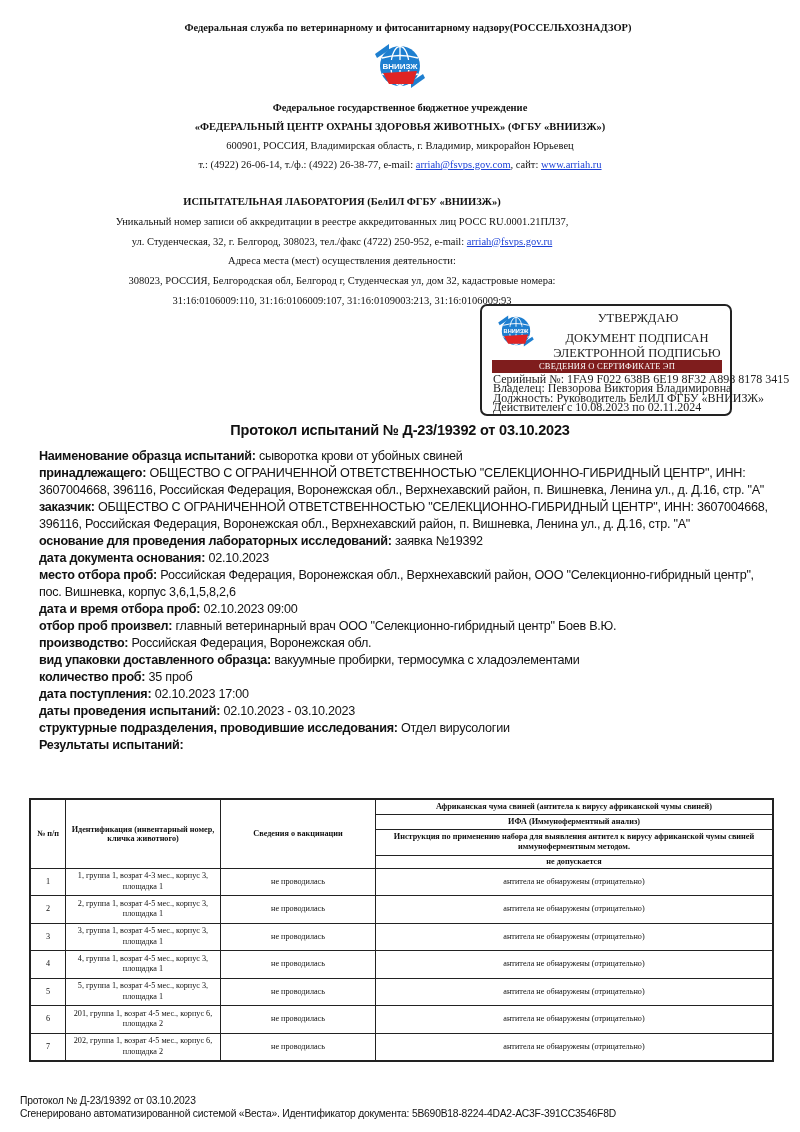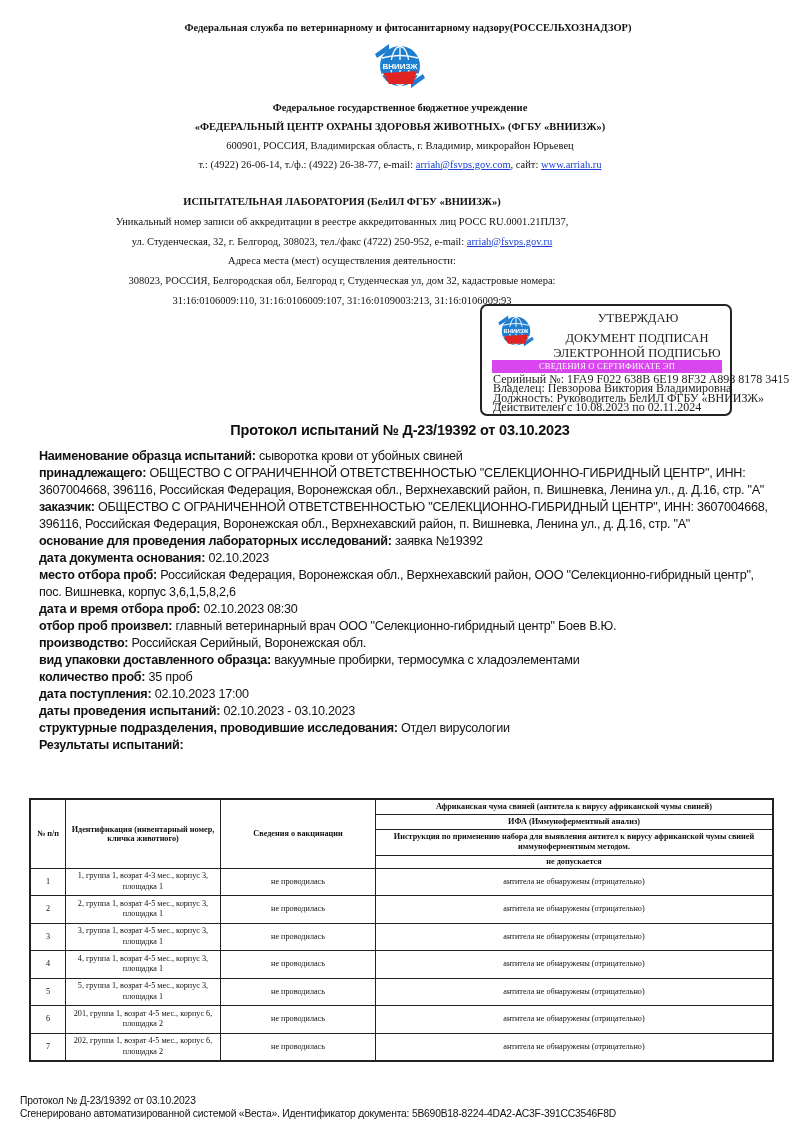--- a/index.html
+++ b/index.html
@@ -16,21 +16,21 @@
   .lab-block { position: absolute; top: 192px; left: 0; width: 684px; font-size: 10.5px; line-height: 19.8px; }
   .lab-block .b { font-weight: bold; }
 
   .stamp {
     position: absolute; left: 459px; top: 304px; width: 252px; height: 112px;
     border: 2px solid #222; border-radius: 7px; box-sizing: border-box; background: #fff; margin-left: 21px;
   }
   .stamp .slogo { position: absolute; left: 12px; top: 6px; width: 44px; height: 38px; }
   .stamp .approve { position: absolute; left: 66px; top: 5px; width: 180px; text-align: center; font-size: 12.5px; line-height: 15px; color: #222; }
   .stamp .signed { position: absolute; left: 62px; top: 22px; width: 186px; text-align: center; font-size: 12.5px; line-height: 15px; color: #222; }
-  .stamp .bar { position: absolute; left: 10px; top: 54px; width: 230px; height: 13px; background: #d946ef; color: #fff; font-size: 8.5px; text-align: center; line-height: 13px; letter-spacing: 0.2px; }
+  .stamp .bar { position: absolute; left: 10px; top: 54px; width: 230px; height: 13px; background: #7f1d1d; color: #fff; font-size: 8.5px; text-align: center; line-height: 13px; letter-spacing: 0.2px; }
   .stamp .info { position: absolute; left: 11px; top: 69px; width: 234px; font-size: 12px; line-height: 9.3px; color: #222; white-space: nowrap; }
 
   .title { position: absolute; top: 422px; left: 0; width: 800px; font-size: 14.5px; font-weight: bold; font-family: "Liberation Sans", sans-serif; letter-spacing: -0.2px; }
 
   .fields { position: absolute; top: 448px; left: 28px; width: 750px; font-size: 12.6px; line-height: 17px; font-family: "Liberation Sans", sans-serif; letter-spacing: -0.25px; }
   .fields .row { margin: 0; padding-left: 11px; }
   .fields .lbl { font-weight: bold; }
 
   table.res {
     position: absolute; left: 29px; top: 798px; width: 745px;
@@ -122,23 +122,23 @@
 
 <div class="title center">Протокол испытаний № Д-23/19392 от 03.10.2023</div>
 
 <div class="fields">
   <p class="row"><span class="lbl">Наименование образца испытаний:</span><span> сыворотка крови от убойных свиней</span></p>
   <p class="row"><span class="lbl">принадлежащего:</span><span> ОБЩЕСТВО С ОГРАНИЧЕННОЙ ОТВЕТСТВЕННОСТЬЮ "СЕЛЕКЦИОННО-ГИБРИДНЫЙ ЦЕНТР", ИНН: 3607004668, 396116, Российская Федерация, Воронежская обл., Верхнехавский район, п. Вишневка, Ленина ул., д. Д.16, стр. "А"</span></p>
   <p class="row"><span class="lbl">заказчик:</span><span> ОБЩЕСТВО С ОГРАНИЧЕННОЙ ОТВЕТСТВЕННОСТЬЮ "СЕЛЕКЦИОННО-ГИБРИДНЫЙ ЦЕНТР", ИНН: 3607004668, 396116, Российская Федерация, Воронежская обл., Верхнехавский район, п. Вишневка, Ленина ул., д. Д.16, стр. "А"</span></p>
   <p class="row"><span class="lbl">основание для проведения лабораторных исследований:</span><span> заявка №19392</span></p>
   <p class="row"><span class="lbl">дата документа основания:</span><span> 02.10.2023</span></p>
   <p class="row"><span class="lbl">место отбора проб:</span><span> Российская Федерация, Воронежская обл., Верхнехавский район, ООО "Селекционно-гибридный центр", пос. Вишневка, корпус 3,6,1,5,8,2,6</span></p>
-  <p class="row"><span class="lbl">дата и время отбора проб:</span><span> 02.10.2023 08:30</span></p>
+  <p class="row"><span class="lbl">дата и время отбора проб:</span><span> 02.10.2023 09:00</span></p>
   <p class="row"><span class="lbl">отбор проб произвел:</span><span> главный ветеринарный врач ООО "Селекционно-гибридный центр" Боев В.Ю.</span></p>
-  <p class="row"><span class="lbl">производство:</span><span> Российская Серийный, Воронежская обл.</span></p>
+  <p class="row"><span class="lbl">производство:</span><span> Российская Федерация, Воронежская обл.</span></p>
   <p class="row"><span class="lbl">вид упаковки доставленного образца:</span><span> вакуумные пробирки, термосумка с хладоэлементами</span></p>
   <p class="row"><span class="lbl">количество проб:</span><span> 35 проб</span></p>
   <p class="row"><span class="lbl">дата поступления:</span><span> 02.10.2023 17:00</span></p>
   <p class="row"><span class="lbl">даты проведения испытаний:</span><span> 02.10.2023 - 03.10.2023</span></p>
   <p class="row"><span class="lbl">структурные подразделения, проводившие исследования:</span><span> Отдел вирусологии</span></p>
   <p class="row"><span class="lbl">Результаты испытаний:</span></p>
 </div>
 
 <table class="res">
   <thead>

